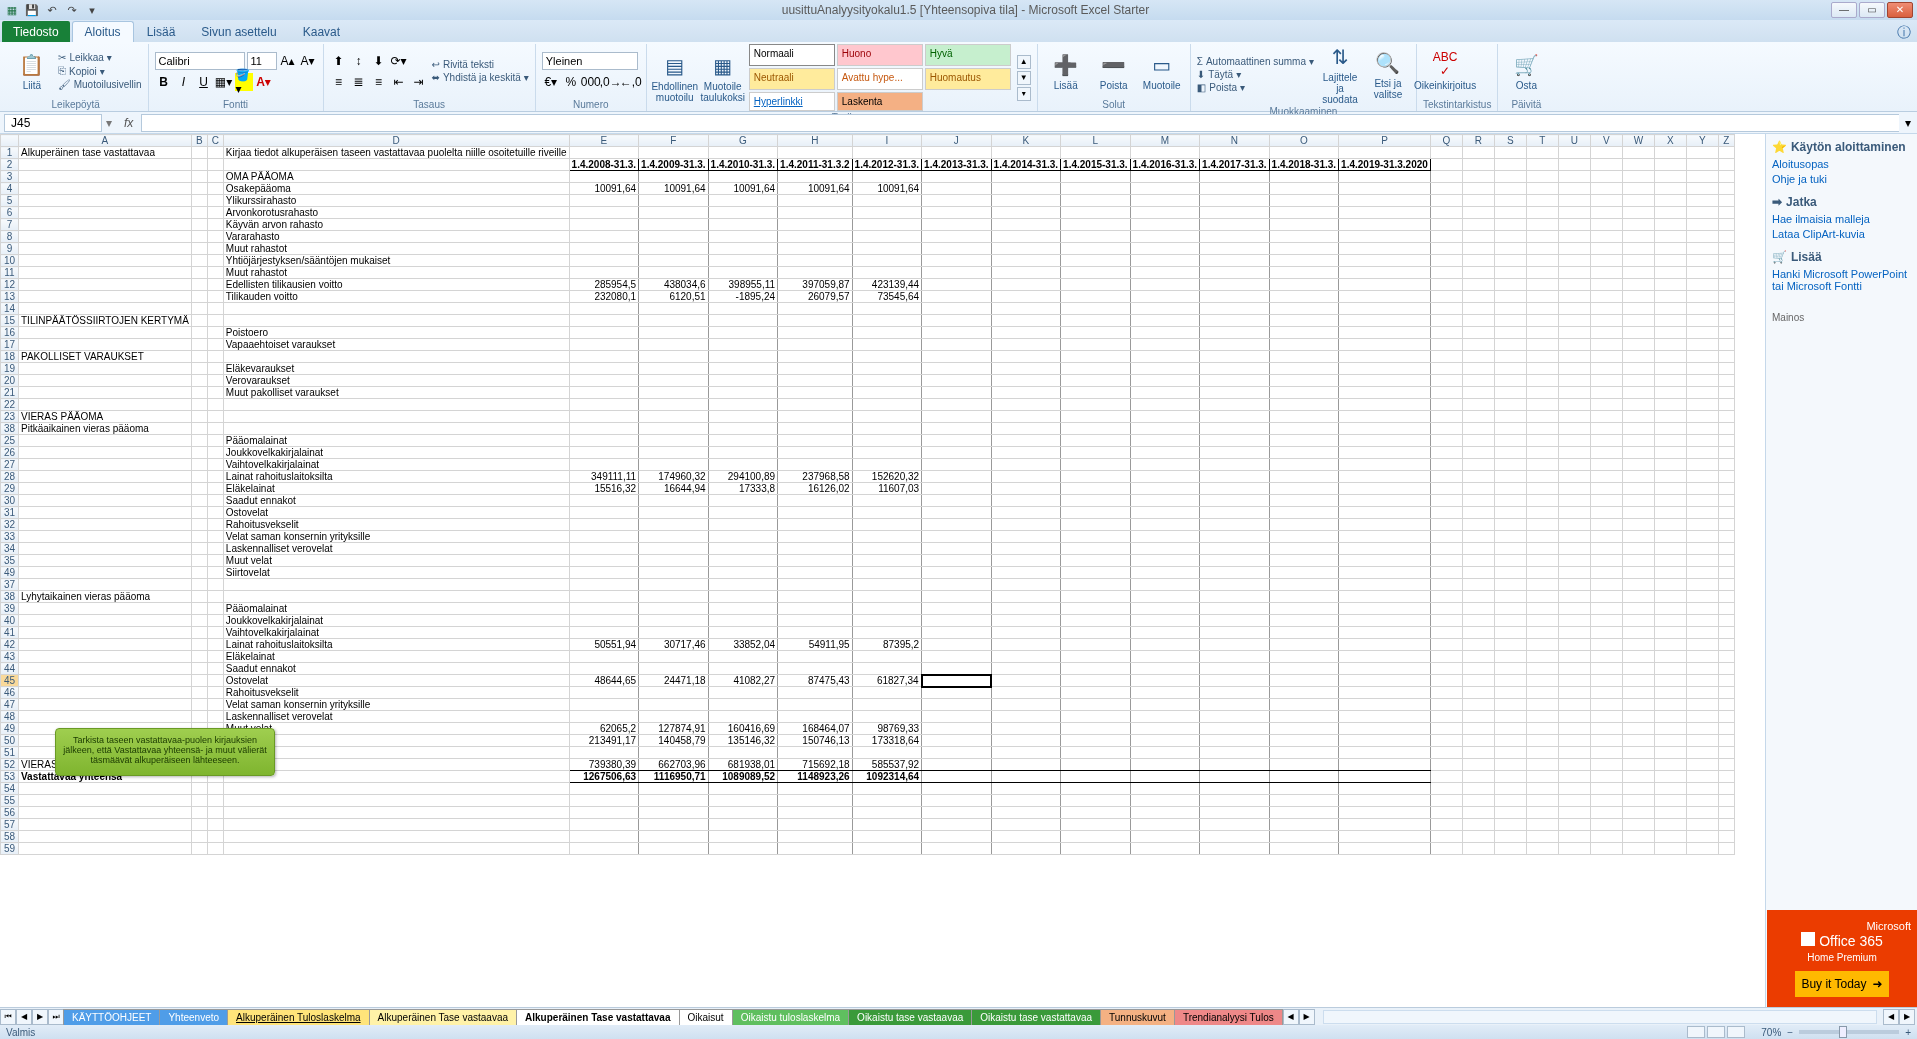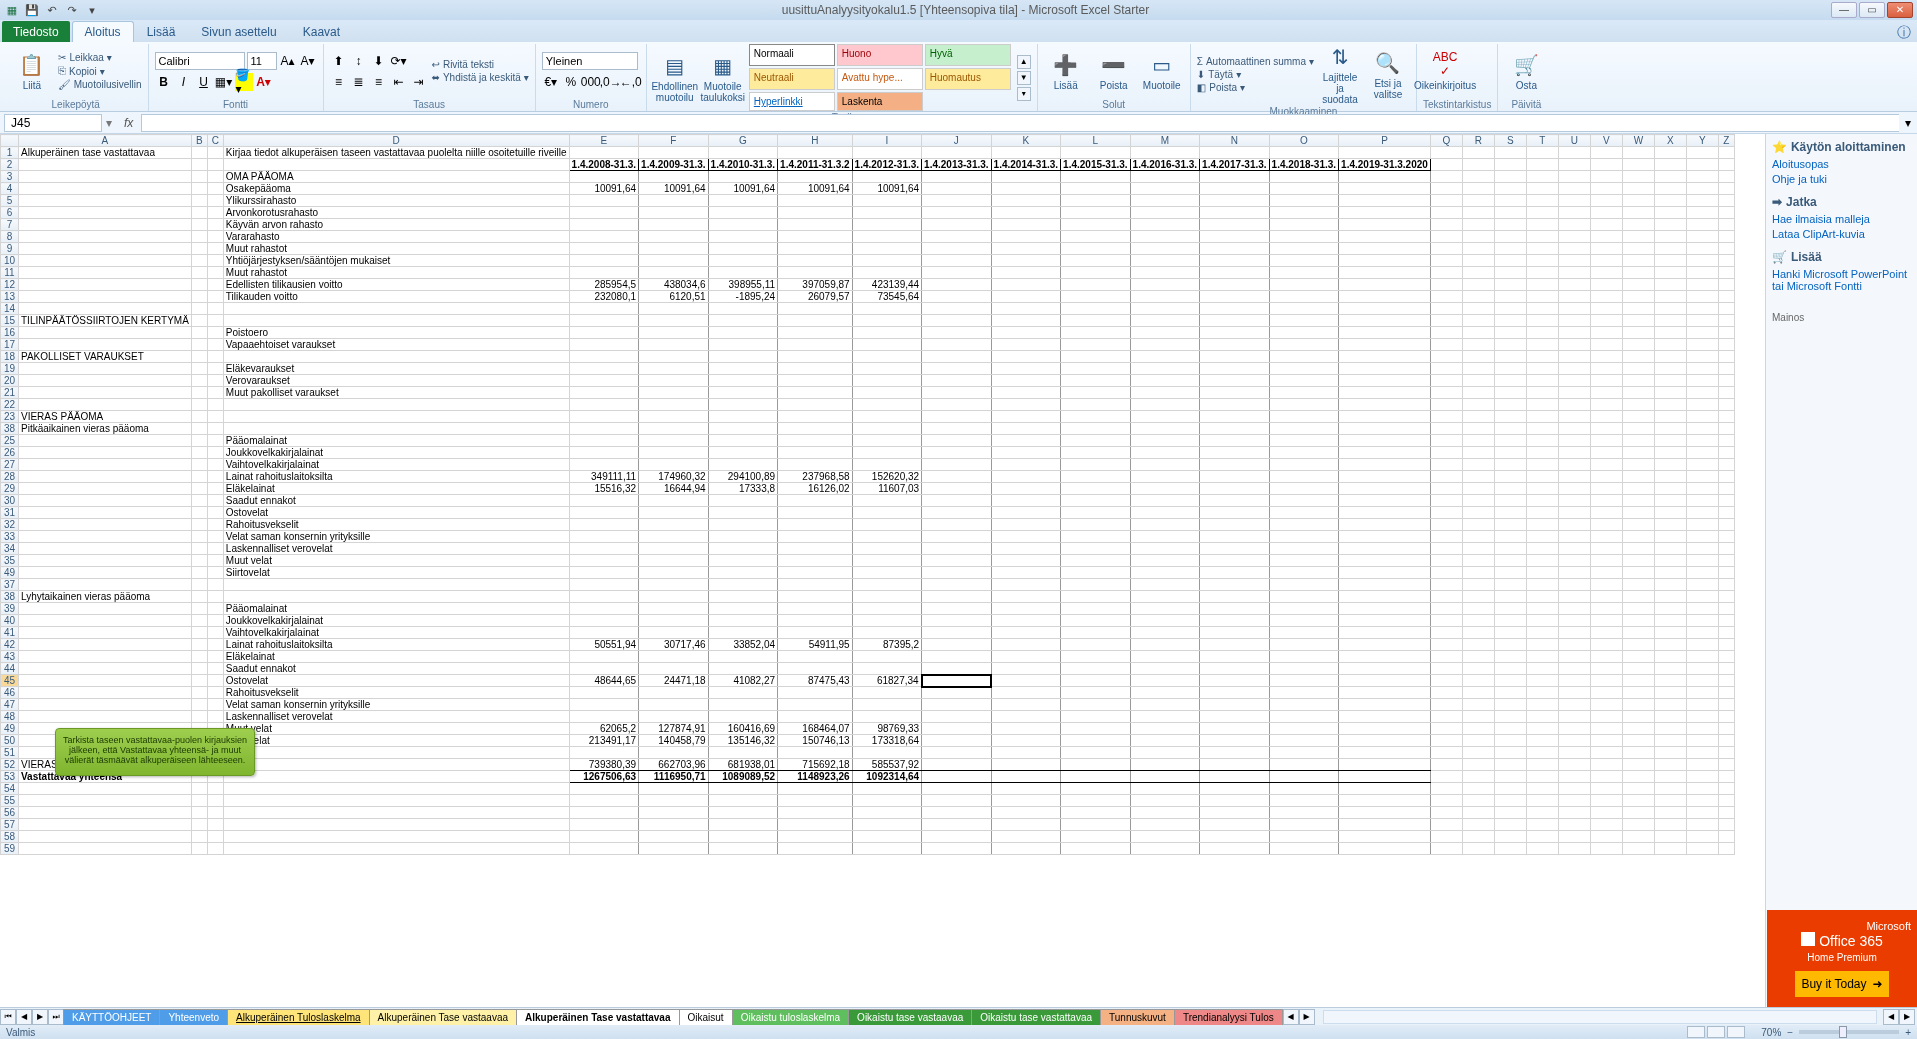--- a/index.html
+++ b/index.html
@@ -74,21 +74,21 @@
 table.grid th { background:linear-gradient(#f7fafd,#e7eff7); color:#3a5a7a; font-weight:normal; text-align:center; position:sticky; }
 table.grid th.rowh { width:18px; text-align:center; background:linear-gradient(#f7fafd,#e7eff7); }
 table.grid th.rowh.sel { background:#f9d99a; }
 table.grid td { background:#fff; text-align:left; }
 table.grid td.num { text-align:right; }
 table.grid td.hdr { font-weight:bold; border:1px solid #000; }
 .selcell { border:2px solid #000 !important; }
 .boldrow td { font-weight:bold; }
 
 
-.callout { position:absolute; left:55px; top:594px; width:200px; height:48px; background:linear-gradient(#9fce4f,#7fb52f); border:1px solid #6a9a25; border-radius:4px; font-size:9px; color:#1a3a00; text-align:center; padding:6px; box-shadow:1px 1px 3px rgba(0,0,0,0.3); }
+.callout { position:absolute; left:55px; top:594px; width:220px; height:48px; background:linear-gradient(#9fce4f,#7fb52f); border:1px solid #6a9a25; border-radius:4px; font-size:9px; color:#1a3a00; text-align:center; padding:6px; box-shadow:1px 1px 3px rgba(0,0,0,0.3); }
 
 
 .taskpane { width:152px; border-left:1px solid #c5d8ea; background:#f4f8fc; padding:6px; font-size:11px; }
 .taskpane h3 { font-size:12px; font-weight:bold; color:#3a5a7a; margin-bottom:4px; display:flex; align-items:center; gap:4px; }
 .taskpane a { color:#0563c1; display:block; margin:3px 0; font-size:11px; }
 .taskpane .sec { margin-top:10px; }
 .taskpane .ad { position:absolute; bottom:0; right:0; width:150px; background:#eb3c00; color:#fff; text-align:center; padding:10px 6px; }
 .taskpane .ad .logo { font-size:14px; font-weight:300; }
 .taskpane .ad .sub { font-size:10px; margin:3px 0 8px; }
 .taskpane .ad .buy { background:#ffb900; color:#000; padding:6px; font-size:12px; display:inline-flex; align-items:center; gap:6px; }

